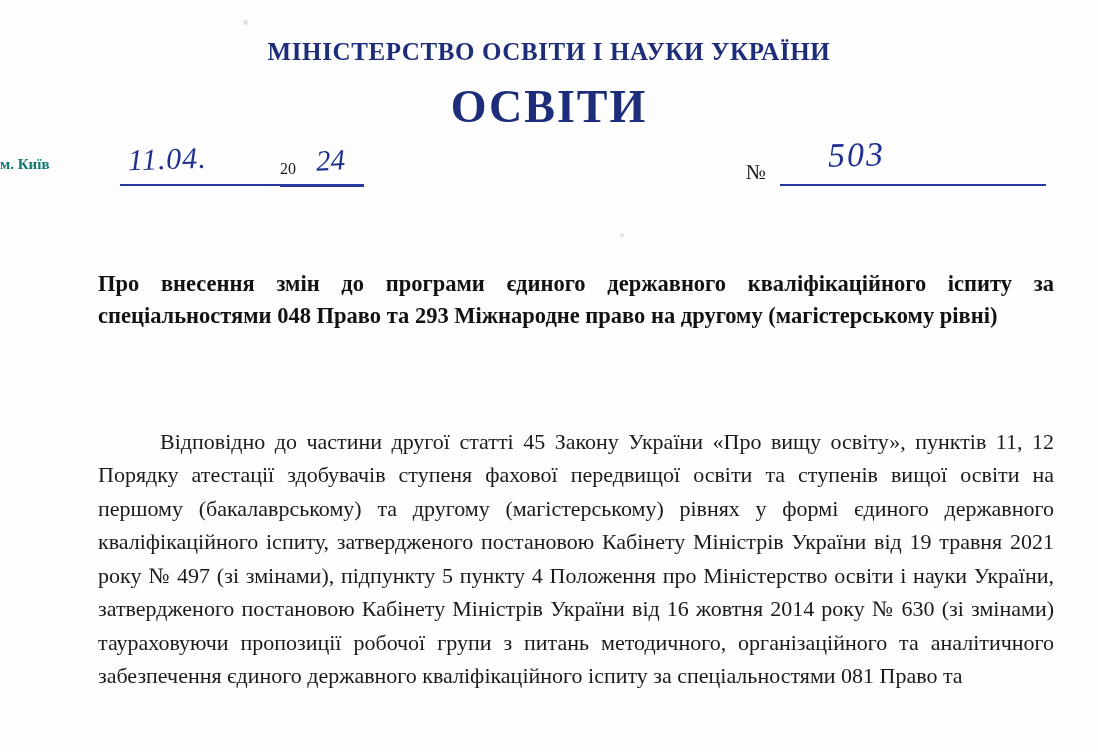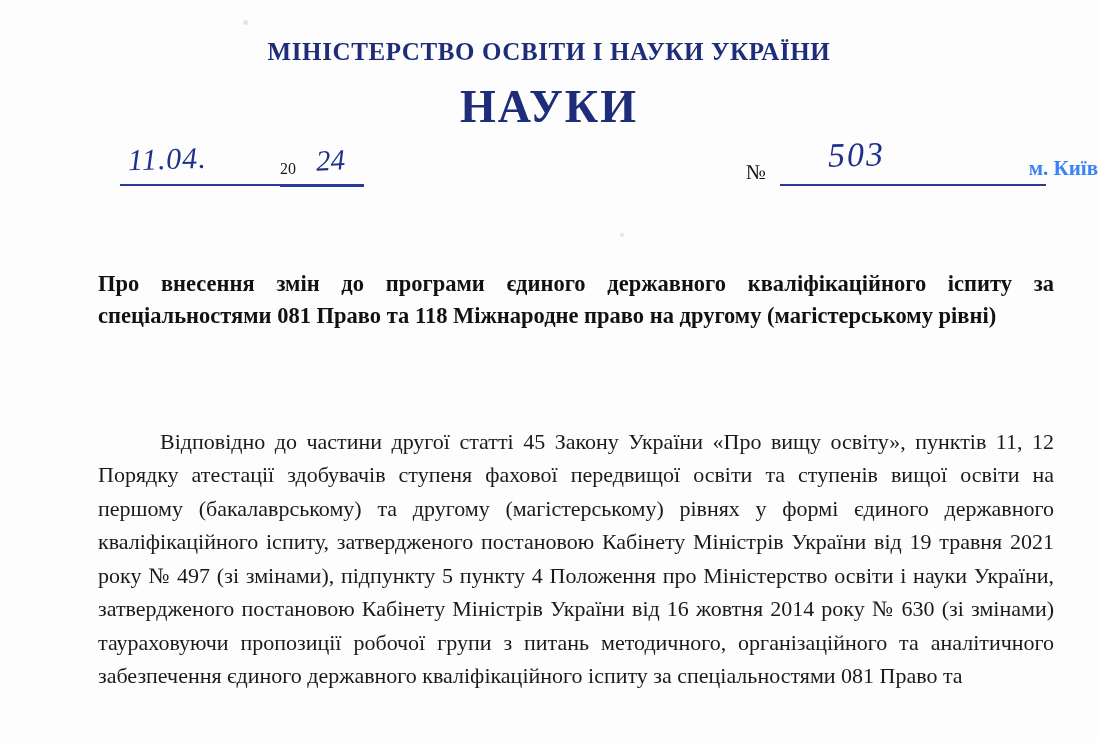--- a/index.html
+++ b/index.html
@@ -107,25 +107,25 @@
     left: 160px;
     top: 39px;
     width: 84px;
   }
 
   .city {
     position: absolute;
     left: 0;
     top: 10px;
     width: 1098px;
-    text-align: right;
-    font-family: "Liberation Serif", serif;
-    font-weight: bold;
-    font-size: 21px;
-    color: #3b82f6;
+    text-align: left;
+    font-family: "Liberation Serif", serif;
+    font-weight: bold;
+    font-size: 15px;
+    color: #0f766e;
   }
 
   .num-block {
     position: absolute;
     right: 52px;
     top: 0;
     width: 300px;
     height: 46px;
   }
   .num-sign {
@@ -204,21 +204,21 @@
     opacity: 0.55;
   }
 </style>
 </head>
 <body>
 
 <div class="page">
 
   <div class="ministry-title">МІНІСТЕРСТВО ОСВІТИ І НАУКИ УКРАЇНИ</div>
 
-  <div class="order-word">НАУКИ</div>
+  <div class="order-word">ОСВІТИ</div>
 
   <div class="meta-row">
 
     <div class="date-block">
       <span class="hand-date">11.04.</span>
       <span class="year-prefix">20</span>
       <span class="hand-year">24</span>
       <span class="date-underline"></span>
       <span class="date-underline second"></span>
     </div>
@@ -226,21 +226,21 @@
     <div class="city">м. Київ</div>
 
     <div class="num-block">
       <span class="num-sign">№</span>
       <span class="hand-num">503</span>
       <span class="num-underline"></span>
     </div>
 
   </div>
 
-  <div class="subject">Про внесення змін до програми єдиного державного кваліфікаційного іспиту за спеціальностями 081 Право та 118 Міжнародне право на другому (магістерському рівні)</div>
+  <div class="subject">Про внесення змін до програми єдиного державного кваліфікаційного іспиту за спеціальностями 048 Право та 293 Міжнародне право на другому (магістерському рівні)</div>
 
   <div class="body-text">
     <p>Відповідно до частини другої статті 45 Закону України «Про вищу освіту», пунктів 11, 12 Порядку атестації здобувачів ступеня фахової передвищої освіти та ступенів вищої освіти на першому (бакалаврському) та другому (магістерському) рівнях у формі єдиного державного кваліфікаційного іспиту, затвердженого постановою Кабінету Міністрів України від 19 травня 2021 року № 497 (зі змінами), підпункту 5 пункту 4 Положення про Міністерство освіти і науки України, затвердженого постановою Кабінету Міністрів України від 16 жовтня 2014 року № 630 (зі змінами) таураховуючи пропозиції робочої групи з питань методичного, організаційного та аналітичного забезпечення єдиного державного кваліфікаційного іспиту за спеціальностями 081 Право та</p>
   </div>
 
   <span class="speck" style="left:243px; top:20px; width:5px; height:5px;"></span>
   <span class="speck" style="left:620px; top:233px; width:4px; height:4px;"></span>
 
   <div class="fade"></div>
 </div>

